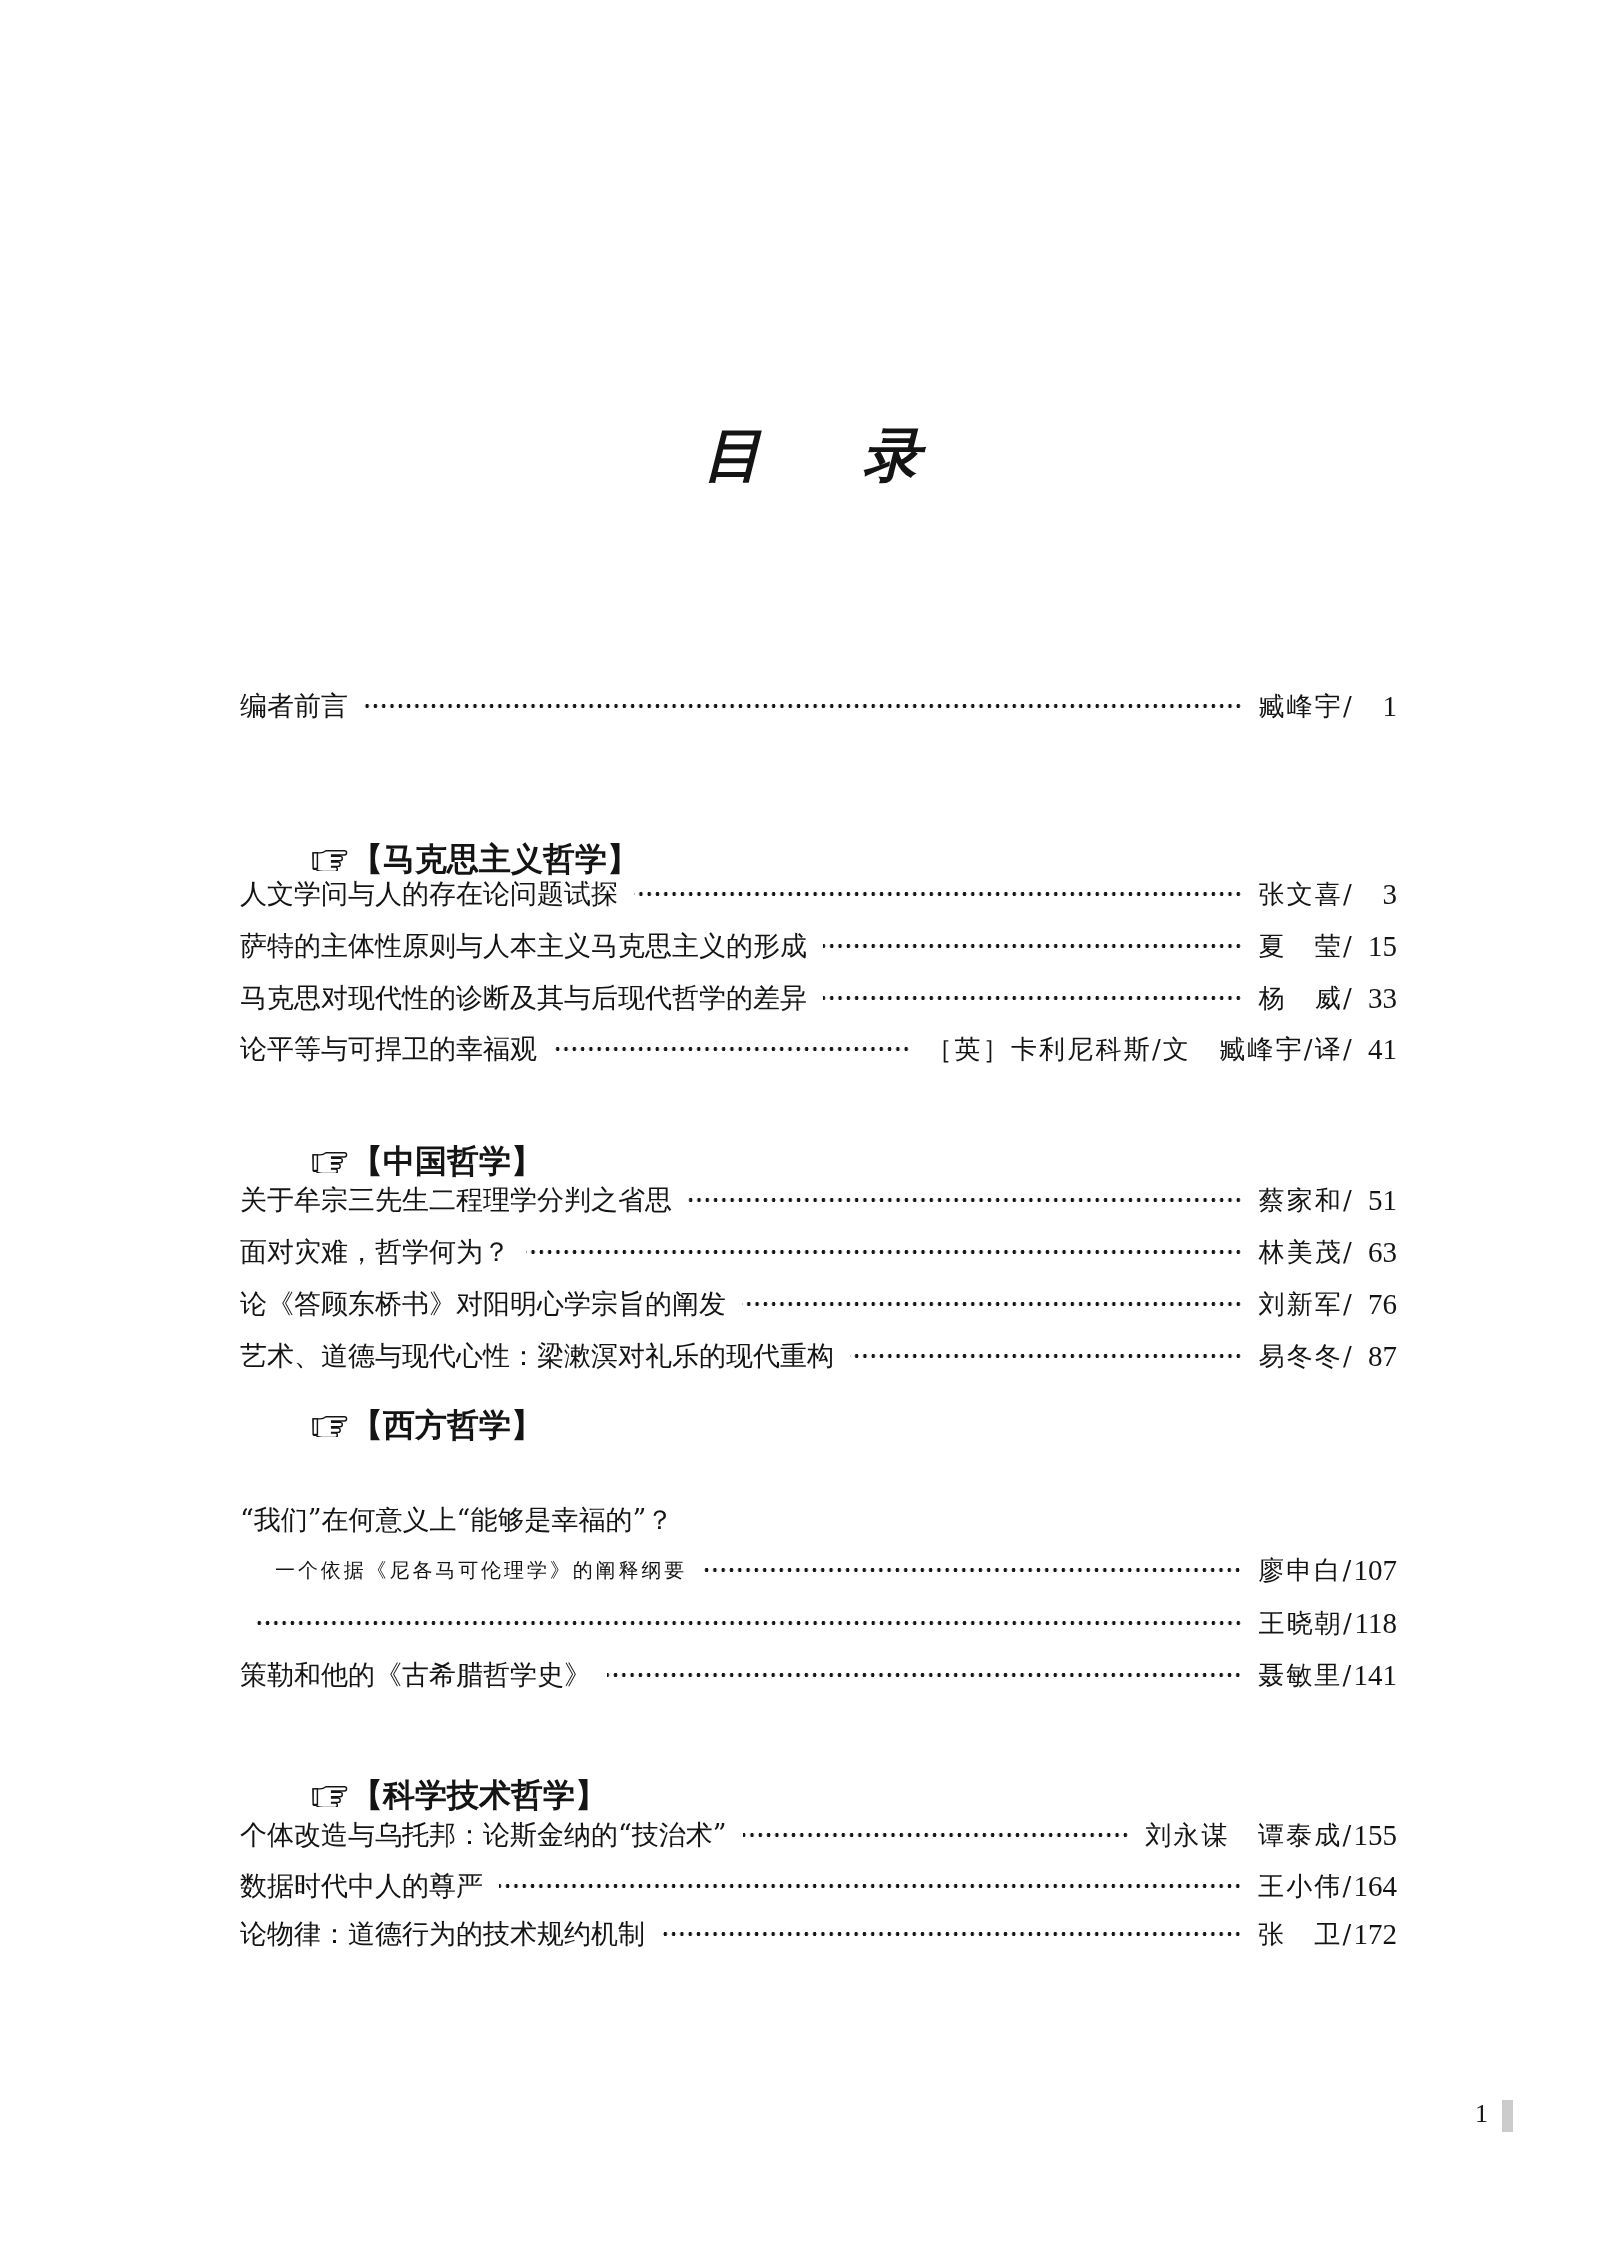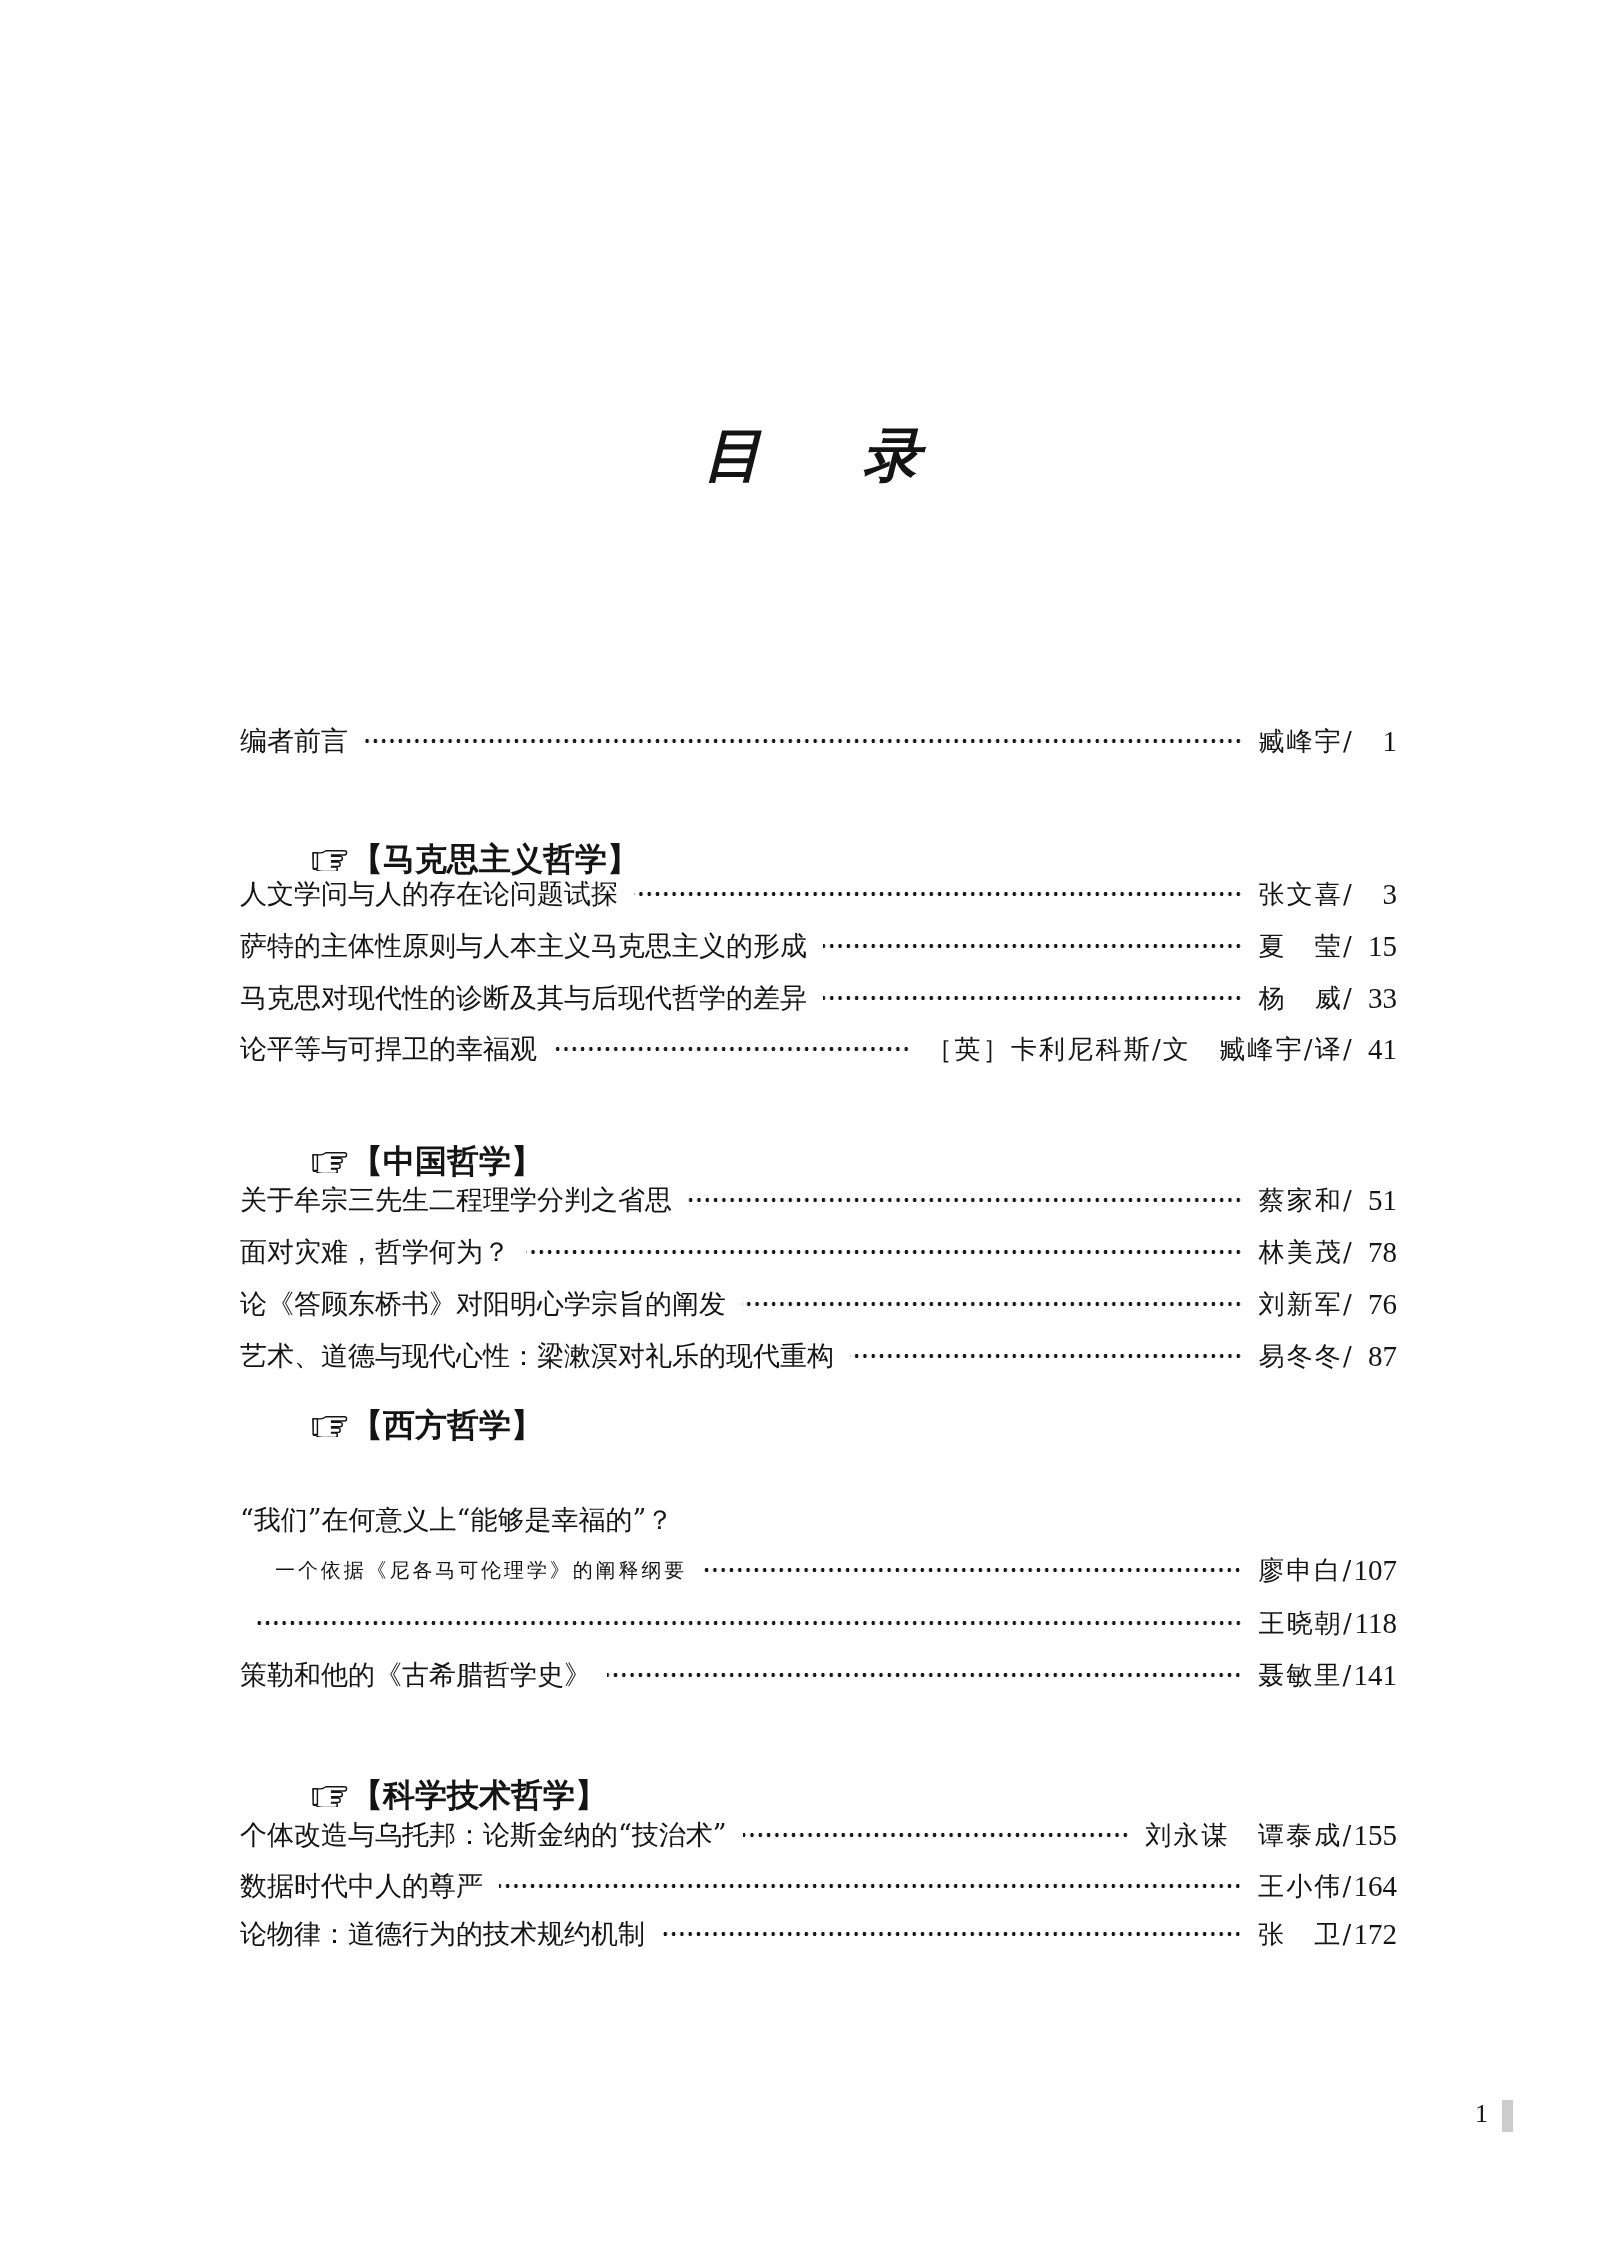--- a/index.html
+++ b/index.html
@@ -116,21 +116,21 @@
       background: #cccccc;
     }
   </style>
 </head>
 <body>
 
 <div class="title">
   <span>目</span><span class="gap"></span><span>录</span>
 </div>
 
-<div class="row" style="top:721px">
+<div class="row" style="top:686px">
   <span class="t">编者前言</span>
   <span class="dots"></span>
   <span class="auth">臧峰宇/</span>
   <span class="pg">1</span>
 </div>
 
 <div class="section" style="top:796px">
   <svg class="hand" viewBox="0 0 52 34">
       <path d="M3 8 h10 q4 0 8 -3 h26 q3 0 3 3 t-3 3 h-18 v2 h12 q3 0 3 3 t-3 3 h-12 v2 h9 q3 0 3 3 t-3 3 h-9 v1 h5 q3 0 3 3 t-3 3 h-18 q-6 0 -9 -3 h-3 z" fill="#fff" stroke="#141414" stroke-width="2"></path>
       <rect x="3" y="8" width="6" height="22" fill="#fff" stroke="#141414" stroke-width="2"></rect>
@@ -174,21 +174,21 @@
 <div class="row" style="top:1180px">
   <span class="t">关于牟宗三先生二程理学分判之省思</span>
   <span class="dots"></span>
   <span class="auth">蔡家和/</span>
   <span class="pg">51</span>
 </div>
 <div class="row" style="top:1232px">
   <span class="t">面对灾难，哲学何为？</span>
   <span class="dots"></span>
   <span class="auth">林美茂/</span>
-  <span class="pg">78</span>
+  <span class="pg">63</span>
 </div>
 <div class="row" style="top:1284px">
   <span class="t">论《答顾东桥书》对阳明心学宗旨的阐发</span>
   <span class="dots"></span>
   <span class="auth">刘新军/</span>
   <span class="pg">76</span>
 </div>
 <div class="row" style="top:1336px">
   <span class="t">艺术、道德与现代心性：梁漱溟对礼乐的现代重构</span>
   <span class="dots"></span>

